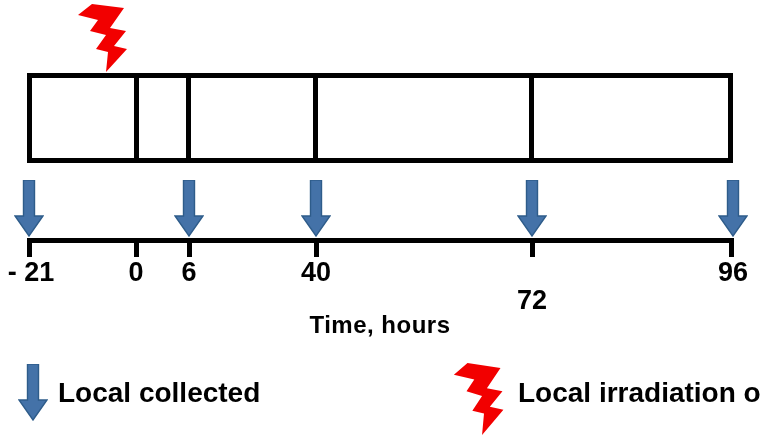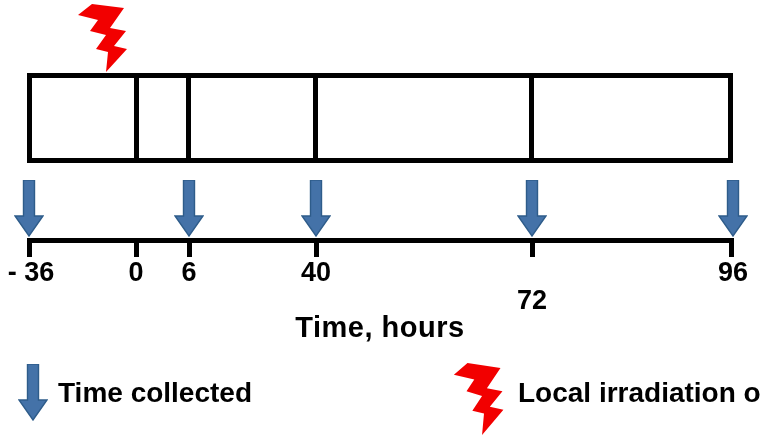--- a/index.html
+++ b/index.html
@@ -70,21 +70,21 @@
     transform: translateX(-50%);
     letter-spacing: 0px;
   }
 
   #axis-title {
     position: absolute;
     top: 311px;
     left: 0;
     width: 760px;
     text-align: center;
-    font-size: 29px;
+    font-size: 24px;
     font-weight: bold;
     color: #000000;
     letter-spacing: 0.5px;
   }
 
   
   .blue-arrow {
     position: absolute;
     width: 30px;
     height: 57px;
@@ -175,38 +175,38 @@
 
   <div id="axis-line"></div>
 
   <div class="axis-tick" style="left:27px;"></div>
   <div class="axis-tick" style="left:134px;"></div>
   <div class="axis-tick" style="left:187px;"></div>
   <div class="axis-tick" style="left:314px;"></div>
   <div class="axis-tick" style="left:530px;"></div>
   <div class="axis-tick" style="left:729px;"></div>
 
-  <div class="axis-tick-label" style="left:31px;">- 36</div>
+  <div class="axis-tick-label" style="left:31px;">- 21</div>
   <div class="axis-tick-label" style="left:136px;">0</div>
   <div class="axis-tick-label" style="left:189px;">6</div>
   <div class="axis-tick-label" style="left:316px;">40</div>
   <div class="axis-tick-label" style="left:532px;margin-top:28px;">72</div>
   <div class="axis-tick-label" style="left:733px;">96</div>
 
   <div id="axis-title">Time, hours</div>
 
   <div id="legend">
 
     <div class="legend-item" id="legend-blood">
       <span class="legend-icon">
         <svg viewBox="0 0 30 57" xmlns="http://www.w3.org/2000/svg">
           <polygon points="9.5,0 20.5,0 20.5,36 29,36 15,56 1,36 9.5,36" fill="#4472A8" stroke="#2E5C8A" stroke-width="1.4" stroke-linejoin="miter"></polygon>
         </svg>
       </span>
-      <span class="legend-label">Time collected</span>
+      <span class="legend-label">Local collected</span>
     </div>
 
     <div class="legend-item" id="legend-irradiation">
       <span class="legend-icon">
         <svg viewBox="0 0 70 80" xmlns="http://www.w3.org/2000/svg">
           <polygon points="18,4 52,9 38,30 54,33 41,49 55,52 33,78 35,56 23,53 33,38 17,33 25,21 4,16" fill="#F20000"></polygon>
         </svg>
       </span>
       <span class="legend-label">Local irradiation of heart</span>
     </div>

